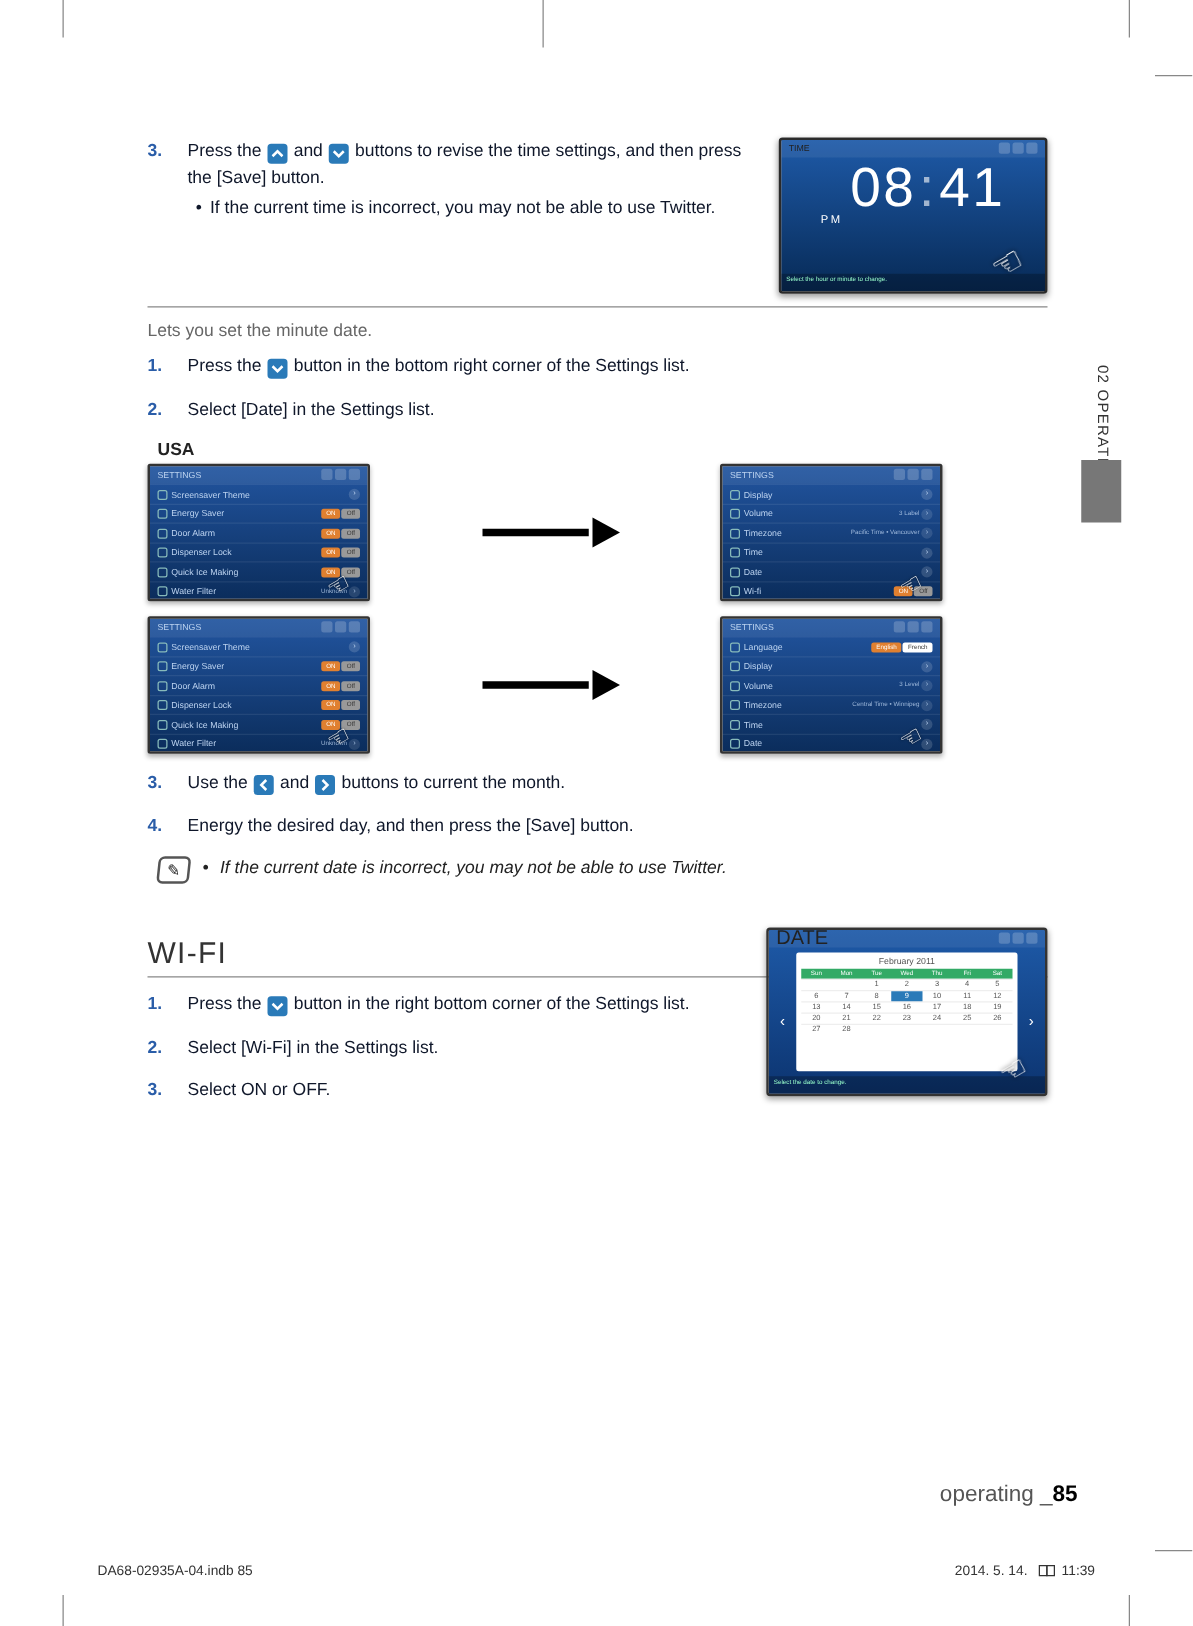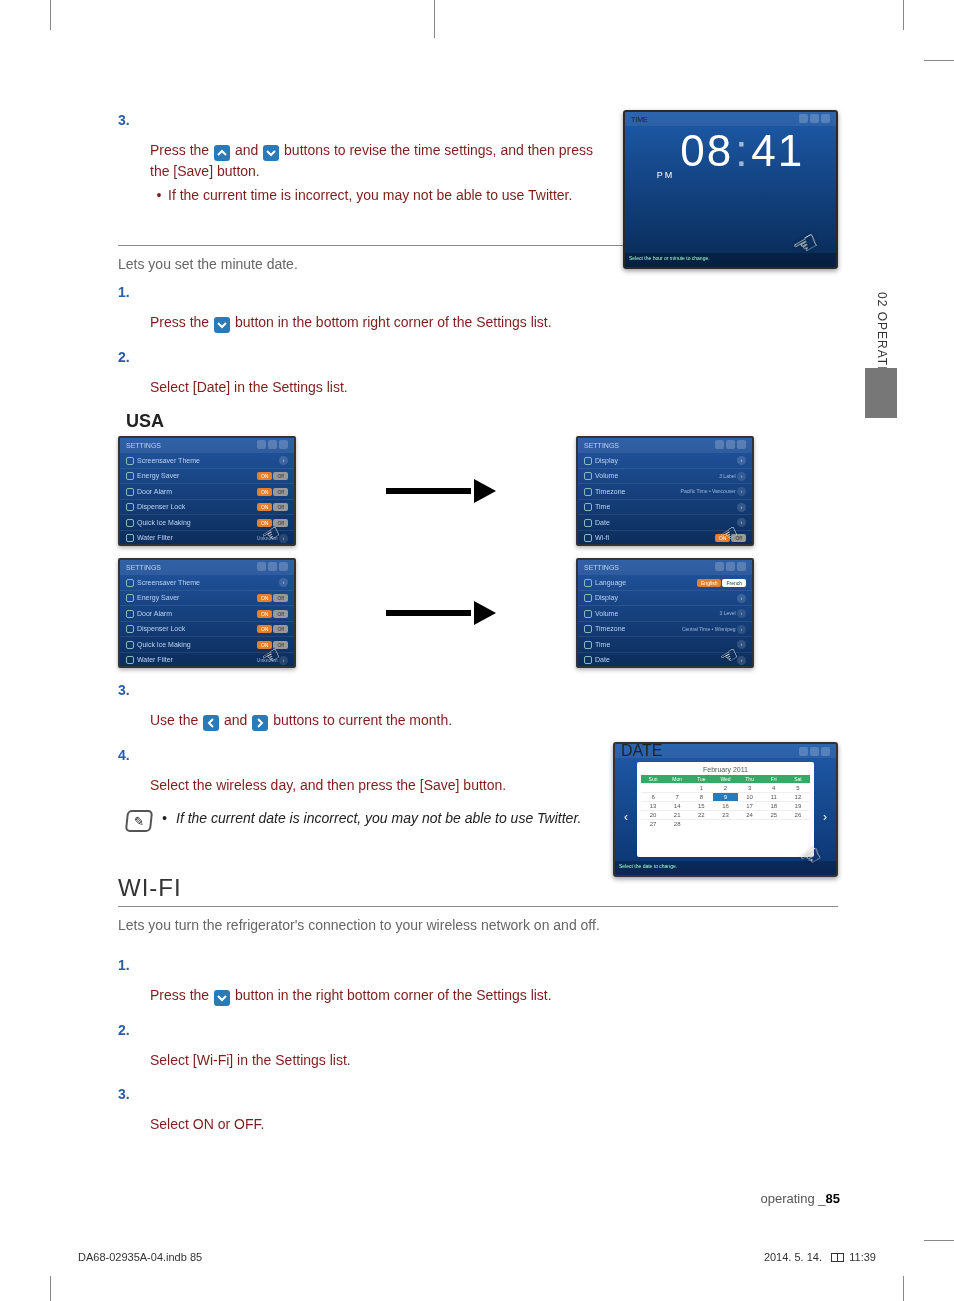--- a/index.html
+++ b/index.html
@@ -7,49 +7,49 @@
   .page { position: relative; width: 100%; height: 100%; }
   .crop-top { position: absolute; top: 0; left: 50px; right: 50px; height: 30px; border-left: 1px solid #888; border-right: 1px solid #888; }
   .crop-top::after { content: ""; position: absolute; left: 45%; top: 0; bottom: -8px; border-left: 1px solid #888; }
   .crop-bottom { position: absolute; bottom: 0; left: 50px; right: 50px; height: 25px; border-left: 1px solid #888; border-right: 1px solid #888; }
   .crop-side { position: absolute; right: 0; top: 60px; bottom: 60px; width: 30px; border-top: 1px solid #888; border-bottom: 1px solid #888; }
 
   .content { position: absolute; top: 110px; left: 118px; width: 720px; }
 
   .step-row { display: flex; margin-bottom: 14px; font-size: 14px; line-height: 1.45; }
   .step-num { color: #2a5da8; font-weight: bold; width: 32px; flex-shrink: 0; }
-  .step-text { flex: 1; color: #7f1d1d; margin-top: 30px; }
+  .step-text { flex: 1; color: #0f172a; }
   .sub-bullet { display: flex; margin-left: 0; margin-top: 4px; }
   .sub-bullet .dot { width: 18px; text-align: center; }
   .icon-btn { display: inline-flex; width: 16px; height: 16px; background: #2a7ab8; border-radius: 3px; align-items: center; justify-content: center; vertical-align: -3px; margin: 0 1px; }
   .icon-btn svg { width: 10px; height: 10px; fill: #fff; }
 
   .section-title { font-size: 24px; letter-spacing: 1px; color: #333; margin-top: 28px; margin-bottom: 4px; font-weight: normal; }
   hr.section-rule { border: none; border-top: 1px solid #888; margin-bottom: 10px; }
   .intro { font-size: 14px; color: #666; margin-bottom: 10px; }
 
-  .region-label { font-weight: bold; font-size: 18px; margin: 14px 0 4px 8px; }
+  .region-label { font-weight: bold; font-size: 14px; margin: 14px 0 4px 8px; }
   .screenshot-row { display: flex; align-items: center; gap: 30px; margin-bottom: 12px; }
   .settings-box { width: 178px; height: 110px; background: linear-gradient(#2255a0,#0b2d5c); border: 2px solid #333; border-radius: 2px; box-shadow: 0 2px 4px rgba(0,0,0,0.3); font-size: 7px; color: #bcd3f0; position: relative; overflow: hidden; }
   .sb-header { display: flex; justify-content: space-between; align-items: center; height: 14px; padding: 0 6px; background: rgba(255,255,255,0.07); }
   .sb-header .icons span { display: inline-block; width: 9px; height: 9px; margin-left: 2px; background: rgba(255,255,255,0.2); border-radius: 2px; }
   .sb-row { display: flex; justify-content: space-between; align-items: center; height: 15.5px; padding: 0 6px; border-top: 1px solid rgba(255,255,255,0.08); }
   .sb-row .icon-dot { display: inline-block; width: 8px; height: 8px; border: 1px solid #8bb; border-radius: 2px; margin-right: 3px; vertical-align: -2px; }
   .toggle { display: inline-flex; font-size: 5px; }
   .toggle span { padding: 1px 4px; background: #555; border-radius: 2px; }
   .toggle .on { background: #e08030; color: #fff; margin-right: 1px; }
   .toggle .off { background: #999; color: #333; }
   .chev { display:inline-block; width:9px; height:9px; background:rgba(255,255,255,0.15); border-radius:50%; text-align:center; line-height:9px; font-size:6px; }
   .finger { position: absolute; bottom: -2px; right: 14px; font-size: 20px; transform: rotate(-30deg); color: #fff; text-shadow: 0 0 2px #000; }
 
   .arrow-big { width: 110px; height: 16px; position: relative; align-self: center; margin-left: 60px; margin-right: 50px; }
   .arrow-big::before { content: ""; position: absolute; left: 0; top: 5px; width: 85px; height: 6px; background: #000; }
   .arrow-big::after { content: ""; position: absolute; right: 0; top: -4px; border-left: 22px solid #000; border-top: 12px solid transparent; border-bottom: 12px solid transparent; }
 
-  .time-shot { width: 215px; height: 159px; background: linear-gradient(#1e5aa8,#072a56); border: 2px solid #2a2a2a; border-radius: 3px; box-shadow: 0 2px 5px rgba(0,0,0,0.4); position: absolute; top: 0; right: 0; overflow: hidden; }
+  .time-shot { width: 215px; height: 125px; background: linear-gradient(#1e5aa8,#072a56); border: 2px solid #2a2a2a; border-radius: 3px; box-shadow: 0 2px 5px rgba(0,0,0,0.4); position: absolute; top: 0; right: 0; overflow: hidden; }
   .time-shot .sb-header { height: 14px; font-size: 7px; }
   .time-big { display: flex; align-items: baseline; justify-content: center; height: 80px; color: #fff; font-size: 44px; font-weight: 300; letter-spacing: 2px; }
   .time-big .pm { font-size: 9px; margin-right: 6px; align-self: center; margin-top: 18px; }
   .time-big .colon { opacity: 0.6; margin: 0 2px; }
   .footer-bar { position: absolute; bottom: 0; left:0; right:0; height: 14px; background: rgba(0,0,0,0.25); font-size: 5px; color: #9fc; padding: 2px 4px; }
   .finger2 { position: absolute; bottom: 6px; right: 18px; font-size: 28px; transform: rotate(-30deg); color: #fff; filter: drop-shadow(0 0 2px #000); }
 
   .date-shot { width: 225px; height: 135px; background: linear-gradient(#1e5aa8,#0c3470); border: 2px solid #333; border-radius: 3px; box-shadow: 0 2px 5px rgba(0,0,0,0.4); position: absolute; right: 0; top: 632px; overflow: hidden; }
   .calendar { position: absolute; top: 18px; left: 22px; right: 22px; bottom: 18px; background: #fff; border-radius: 2px; padding: 2px 4px; }
   .cal-title { text-align: center; font-size: 7px; color: #555; padding: 2px 0; }
@@ -61,21 +61,21 @@
   .cal-nav.l { left: 4px; } .cal-nav.r { right: 4px; }
 
   .note-row { display: flex; align-items: flex-start; gap: 10px; margin-top: 6px; margin-left: 8px; font-size: 14px; }
   .note-icon { width: 26px; height: 22px; border: 2px solid #555; border-radius: 5px; display: flex; align-items: center; justify-content: center; font-size: 13px; flex-shrink: 0; transform: skewX(-6deg); }
   .note-text { flex: 1; font-style: italic; }
   .note-text .dot { display: inline-block; width: 14px; }
 
   .side-tab { position: absolute; right: 65px; top: 288px; width: 18px; height: 125px; writing-mode: vertical-rl; font-size: 12px; letter-spacing: 1px; color: #333; text-align: left; padding-top: 4px; }
   .side-tab-dark { position: absolute; right: 57px; top: 368px; width: 32px; height: 50px; background: #777; }
 
-  .page-footer { position: absolute; bottom: 95px; right: 114px; font-size: 13px; color: #555; }
+  .page-footer { position: absolute; bottom: 95px; right: 92px; font-size: 18px; color: #555; }
   .page-footer .pg { color: #000; font-weight: bold; }
   .print-footer { position: absolute; bottom: 38px; left: 78px; right: 78px; display: flex; justify-content: space-between; font-size: 11px; color: #333; }
   .dbl-box { display:inline-block; border:1px solid #333; width:7px; height:9px; vertical-align:-1px; margin-right:-1px; }
 
   .top-step-block { position: relative; min-height: 135px; }
 </style>
 </head>
 <body>
 
 <div class="page">
@@ -323,21 +323,21 @@
         <span class="icon-btn">
             <svg viewBox="0 0 10 10">
               <path d="M3 1 L7 5 L3 9" stroke="#fff" stroke-width="2" fill="none"></path>
             </svg>
           </span>
         <span> buttons to current the month.</span>
       </div>
     </div>
     <div class="step-row" style="width:470px;">
       <div class="step-num">4.</div>
-      <div class="step-text">Select the wireless day, and then press the [Save] button.</div>
+      <div class="step-text">Energy the desired day, and then press the [Save] button.</div>
     </div>
     <div class="note-row" style="width:470px;">
       <div class="note-icon">✎</div>
       <div class="note-text"><span class="dot">•</span><span>If the current date is incorrect, you may not be able to use Twitter.</span></div>
     </div>
 
     <div class="date-shot">
       <div class="sb-header">
         <span>DATE</span>
         <span class="icons"><span></span><span></span><span></span></span>
@@ -400,21 +400,20 @@
             <span class=""></span>
             <span class=""></span>
           </div>
         </div>
       <div class="footer-bar">Select the date to change.</div>
       <div class="finger2" style="bottom:4px;right:14px;font-size:24px;">☜</div>
     </div>
 
     <h2 class="section-title" style="margin-top:42px;">WI-FI</h2>
     <hr class="section-rule">
-    <p class="intro" style="margin-bottom:22px;">Lets you turn the refrigerator's connection to your wireless network on and off.</p>
 
     <div class="step-row">
       <div class="step-num">1.</div>
       <div class="step-text">
         <span>Press the </span>
         <span class="icon-btn">
             <svg viewBox="0 0 10 10">
               <path d="M1 3 L5 7 L9 3" stroke="#fff" stroke-width="2" fill="none"></path>
             </svg>
           </span>

